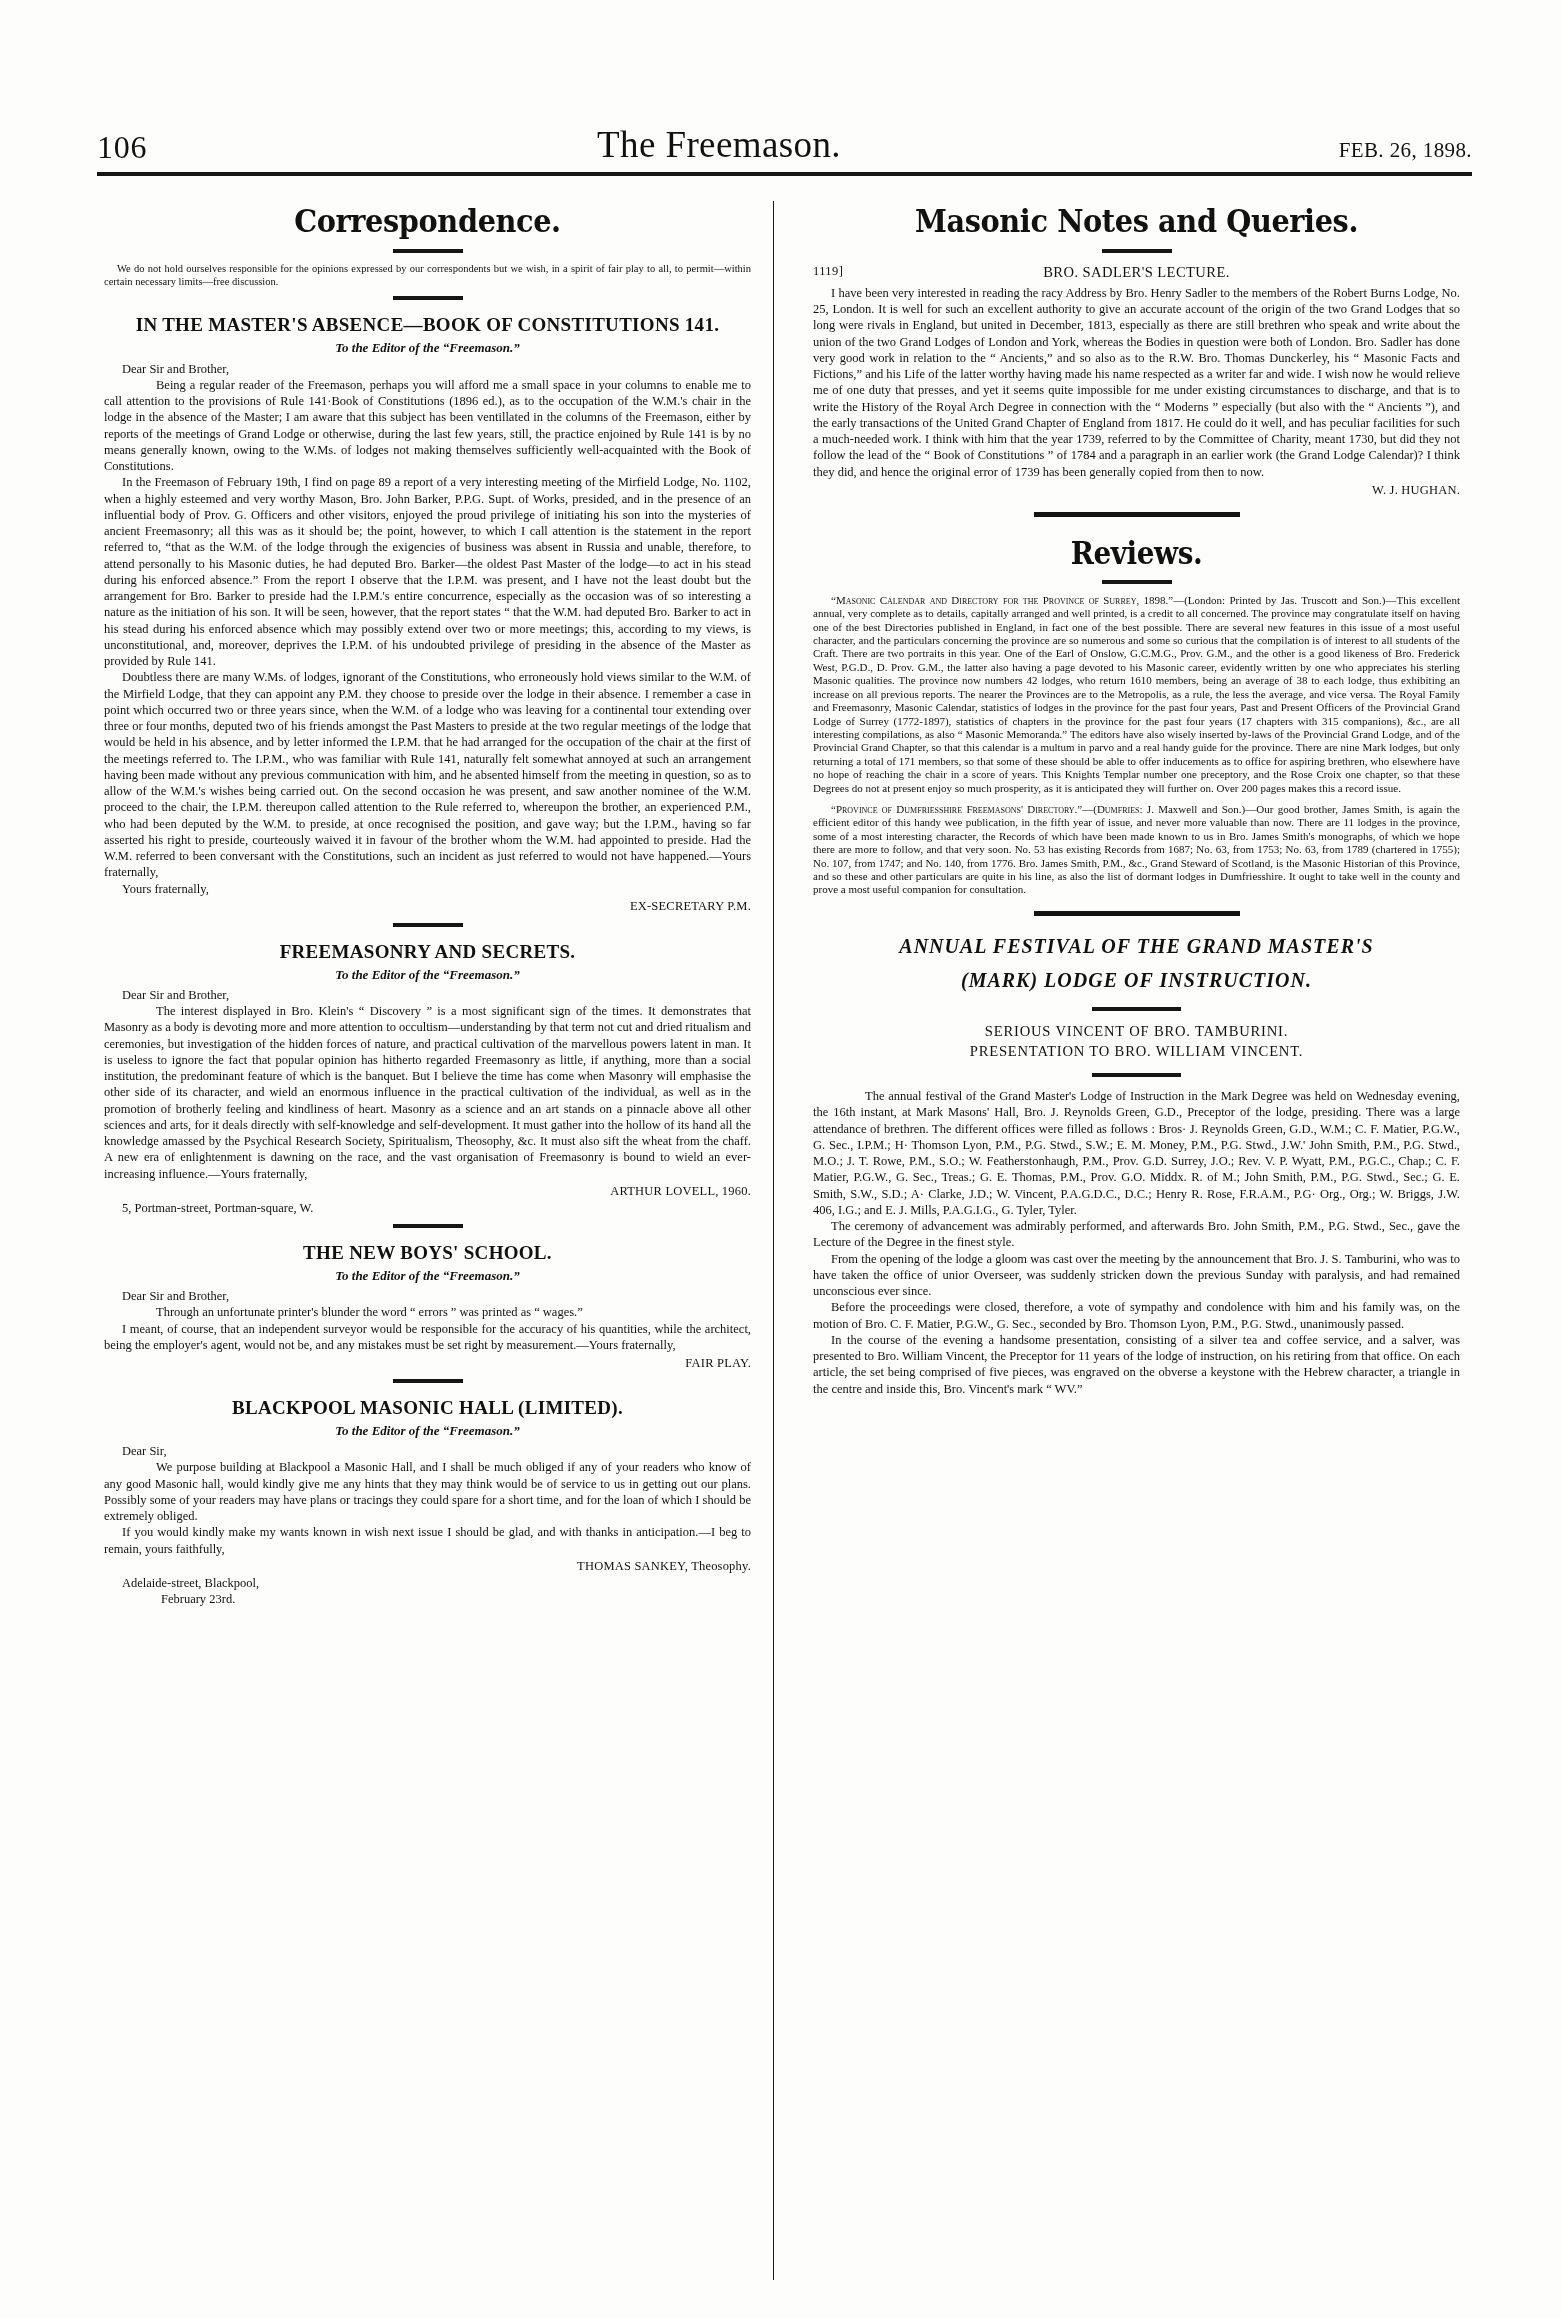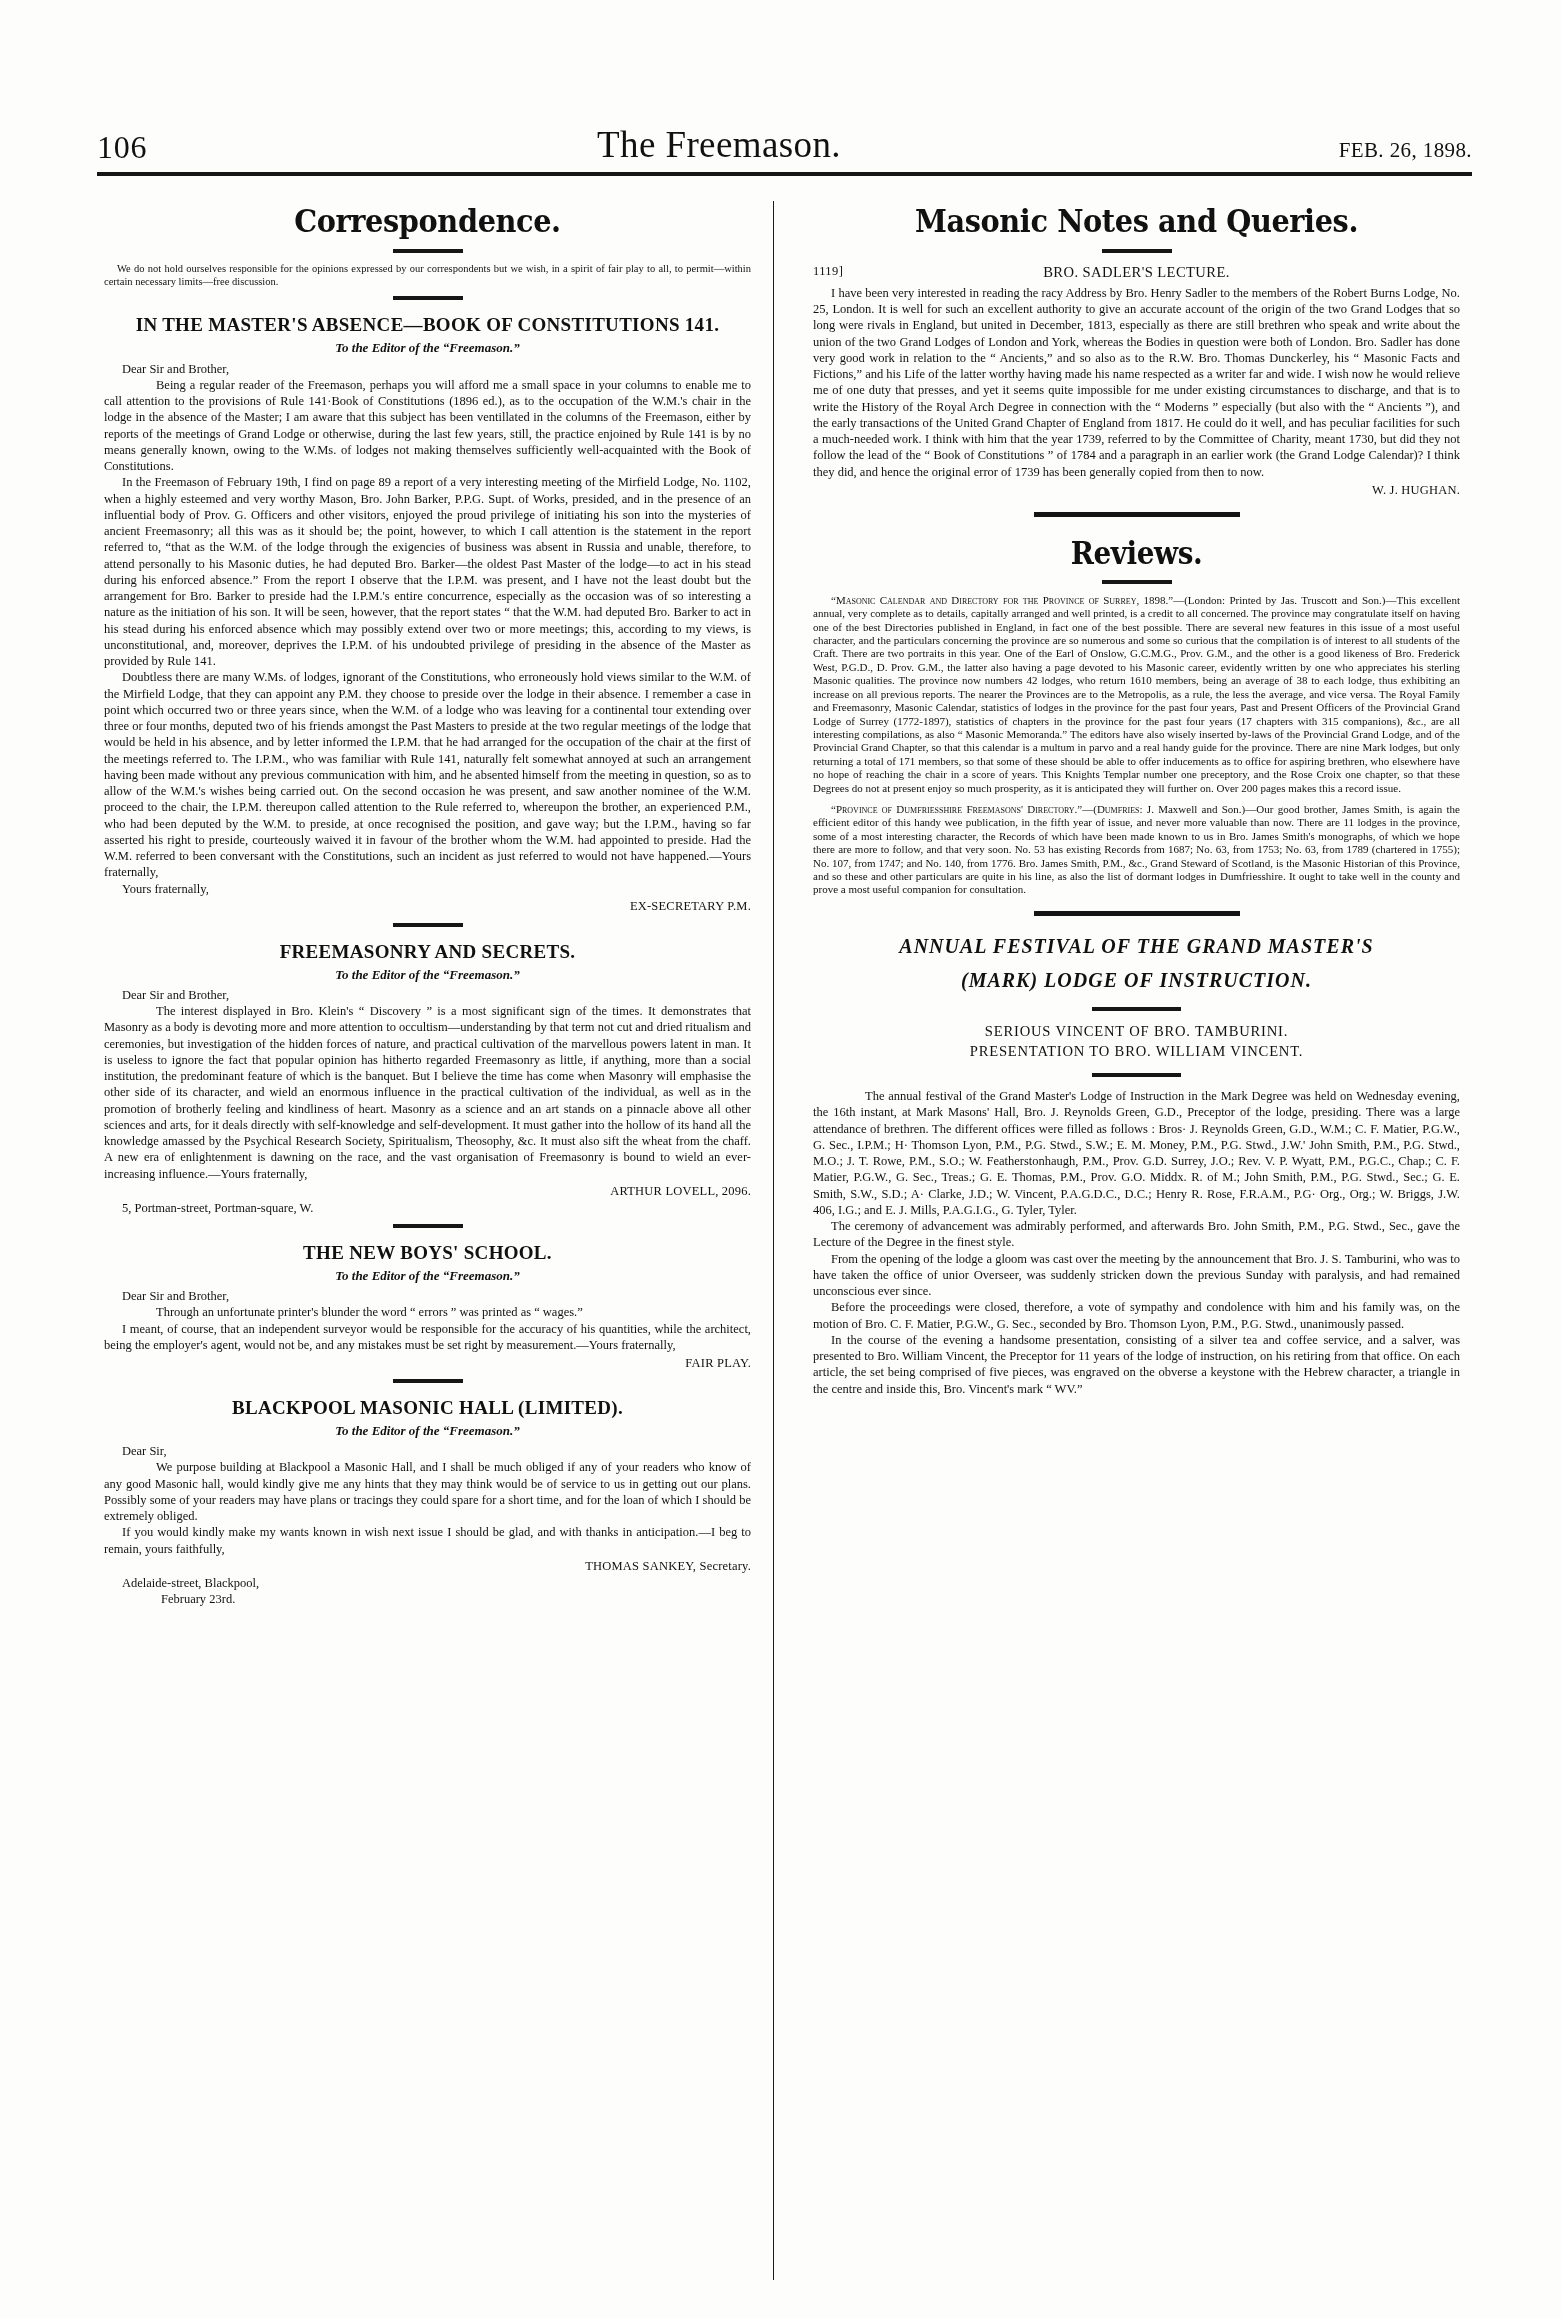--- a/index.html
+++ b/index.html
@@ -222,42 +222,42 @@
       <p class="addr">Yours fraternally,</p>
       <p class="signature">EX-SECRETARY P.M.</p>
     </div>
     <div class="short-rule"></div>
 
     <div>
       <div class="letter-title">FREEMASONRY AND SECRETS.</div>
       <div class="to-editor">To the Editor of the “Freemason.”</div>
       <p class="salutation">Dear Sir and Brother,</p>
       <p class="body">The interest displayed in Bro. Klein's “ Discovery ” is a most significant sign of the times. It demonstrates that Masonry as a body is devoting more and more attention to occultism—understanding by that term not cut and dried ritualism and ceremonies, but investigation of the hidden forces of nature, and practical cultivation of the marvellous powers latent in man. It is useless to ignore the fact that popular opinion has hitherto regarded Freemasonry as little, if anything, more than a social institution, the predominant feature of which is the banquet. But I believe the time has come when Masonry will emphasise the other side of its character, and wield an enormous influence in the practical cultivation of the individual, as well as in the promotion of brotherly feeling and kindliness of heart. Masonry as a science and an art stands on a pinnacle above all other sciences and arts, for it deals directly with self-knowledge and self-development. It must gather into the hollow of its hand all the knowledge amassed by the Psychical Research Society, Spiritualism, Theosophy, &amp;c. It must also sift the wheat from the chaff. A new era of enlightenment is dawning on the race, and the vast organisation of Freemasonry is bound to wield an ever-increasing influence.—Yours fraternally,</p>
-      <p class="signature">ARTHUR LOVELL, 2096.</p>
+      <p class="signature">ARTHUR LOVELL, 1960.</p>
       <p class="addr">5, Portman-street, Portman-square, W.</p>
     </div>
     <div class="short-rule"></div>
 
     <div>
       <div class="letter-title">THE NEW BOYS' SCHOOL.</div>
       <div class="to-editor">To the Editor of the “Freemason.”</div>
       <p class="salutation">Dear Sir and Brother,</p>
       <p class="body">Through an unfortunate printer's blunder the word “ errors ” was printed as “ wages.”</p>
       <p class="body cont">I meant, of course, that an independent surveyor would be responsible for the accuracy of his quantities, while the architect, being the employer's agent, would not be, and any mistakes must be set right by measurement.—Yours fraternally,</p>
       <p class="signature">FAIR PLAY.</p>
     </div>
     <div class="short-rule"></div>
 
     <div>
       <div class="letter-title">BLACKPOOL MASONIC HALL (LIMITED).</div>
       <div class="to-editor">To the Editor of the “Freemason.”</div>
       <p class="salutation">Dear Sir,</p>
       <p class="body">We purpose building at Blackpool a Masonic Hall, and I shall be much obliged if any of your readers who know of any good Masonic hall, would kindly give me any hints that they may think would be of service to us in getting out our plans. Possibly some of your readers may have plans or tracings they could spare for a short time, and for the loan of which I should be extremely obliged.</p>
       <p class="body cont">If you would kindly make my wants known in wish next issue I should be glad, and with thanks in anticipation.—I beg to remain, yours faithfully,</p>
-      <p class="signature">THOMAS SANKEY, Secretary.</p>
+      <p class="signature">THOMAS SANKEY, Theosophy.</p>
       <p class="addr">Adelaide-street, Blackpool,</p>
       <p class="addr indent2">February 23rd.</p>
     </div>
 
   </div>
 
   <div class="col col-right">
 
     <div class="gothic">Masonic Notes and Queries.</div>
     <div class="short-rule tight"></div>

